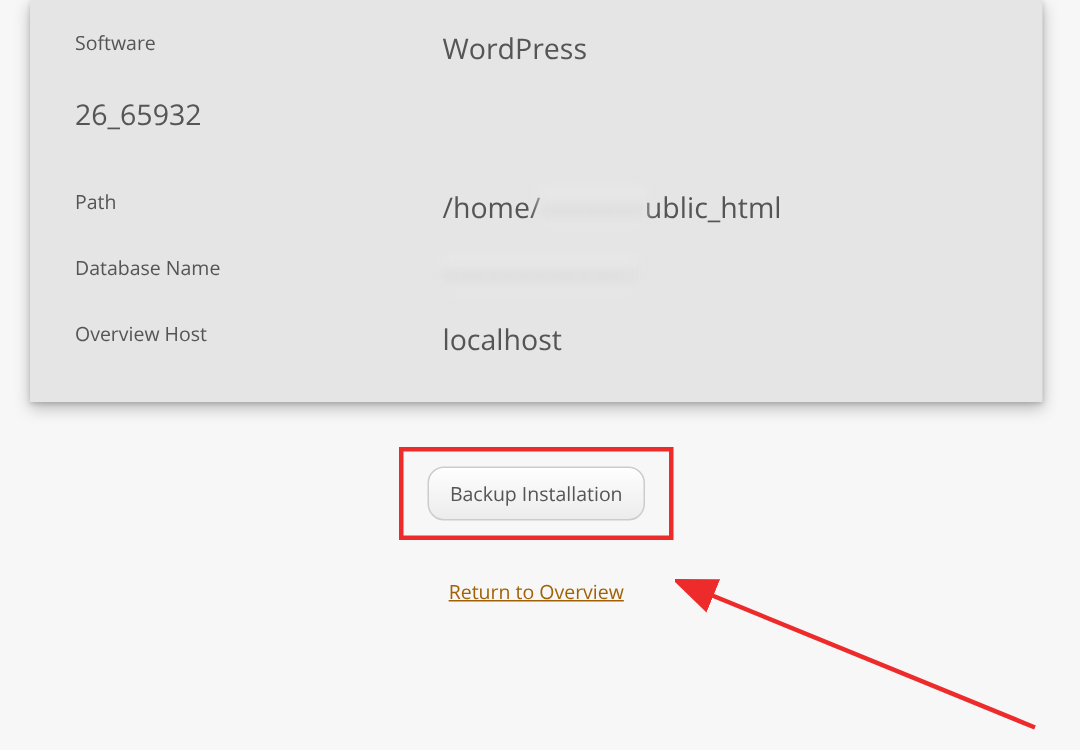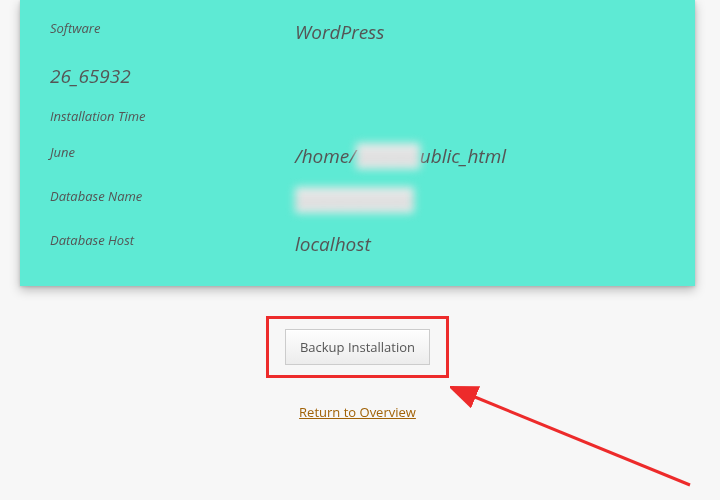--- a/index.html
+++ b/index.html
@@ -10,25 +10,24 @@
       background: #f7f7f7;
       width: 720px;
       height: 500px;
       overflow: hidden;
       position: relative;
     }
     .outer {
       padding: 0 25px 0 20px;
     }
     .panel {
-      background: #5eead4;
+      background: #e5e5e5;
       box-shadow: 0 4px 10px rgba(0,0,0,0.25), 0 1px 3px rgba(0,0,0,0.15);
       padding: 10px 30px 20px 30px;
       margin: 0 0 20px 0;
-      font-style: italic;
     }
     .row {
       display: flex;
       padding: 9px 0;
     }
     .label {
       width: 245px;
       color: #555;
       font-size: 13px;
     }
@@ -56,21 +55,21 @@
     .red-box {
       display: inline-block;
       border: 3px solid #ed2b2b;
       padding: 10px 16px;
       position: relative;
     }
     .btn {
       display: inline-block;
       background: linear-gradient(#fefefe, #ececec);
       border: 1px solid #ccc;
-      border-radius: 0;
+      border-radius: 11px;
       padding: 8px 14px;
       font-size: 13px;
       color: #555;
       cursor: pointer;
       font-family: inherit;
       box-shadow: inset 0 1px 0 #fff;
     }
     .return-wrap {
       text-align: center;
       margin-top: 24px;
@@ -97,41 +96,40 @@
       <div class="label">Software</div>
       <div class="value">WordPress</div>
     </div>
 
     <div class="row">
       <div class="value">26_65932</div>
     </div>
 
 
     <div class="row">
-      <div class="label">Installation Time</div>
     </div>
 
     <div class="row">
-      <div class="label">June</div>
+      <div class="label">Path</div>
       <div class="value">
         <span>/home/</span><span class="blur">xxxxxxx</span><span>ublic_html</span>
       </div>
     </div>
 
 
     <div class="row">
       <div class="label">Database Name</div>
       <div class="value">
         <span class="blur">xxxxxxxxxxxxx</span>
       </div>
     </div>
 
 
     <div class="row">
-      <div class="label">Database Host</div>
+      <div class="label">Overview Host</div>
       <div class="value">localhost</div>
     </div>
 
   </div>
 
   <div class="button-wrap">
     <span class="red-box">
       <button class="btn">Backup Installation</button>
     </span>
   </div>

